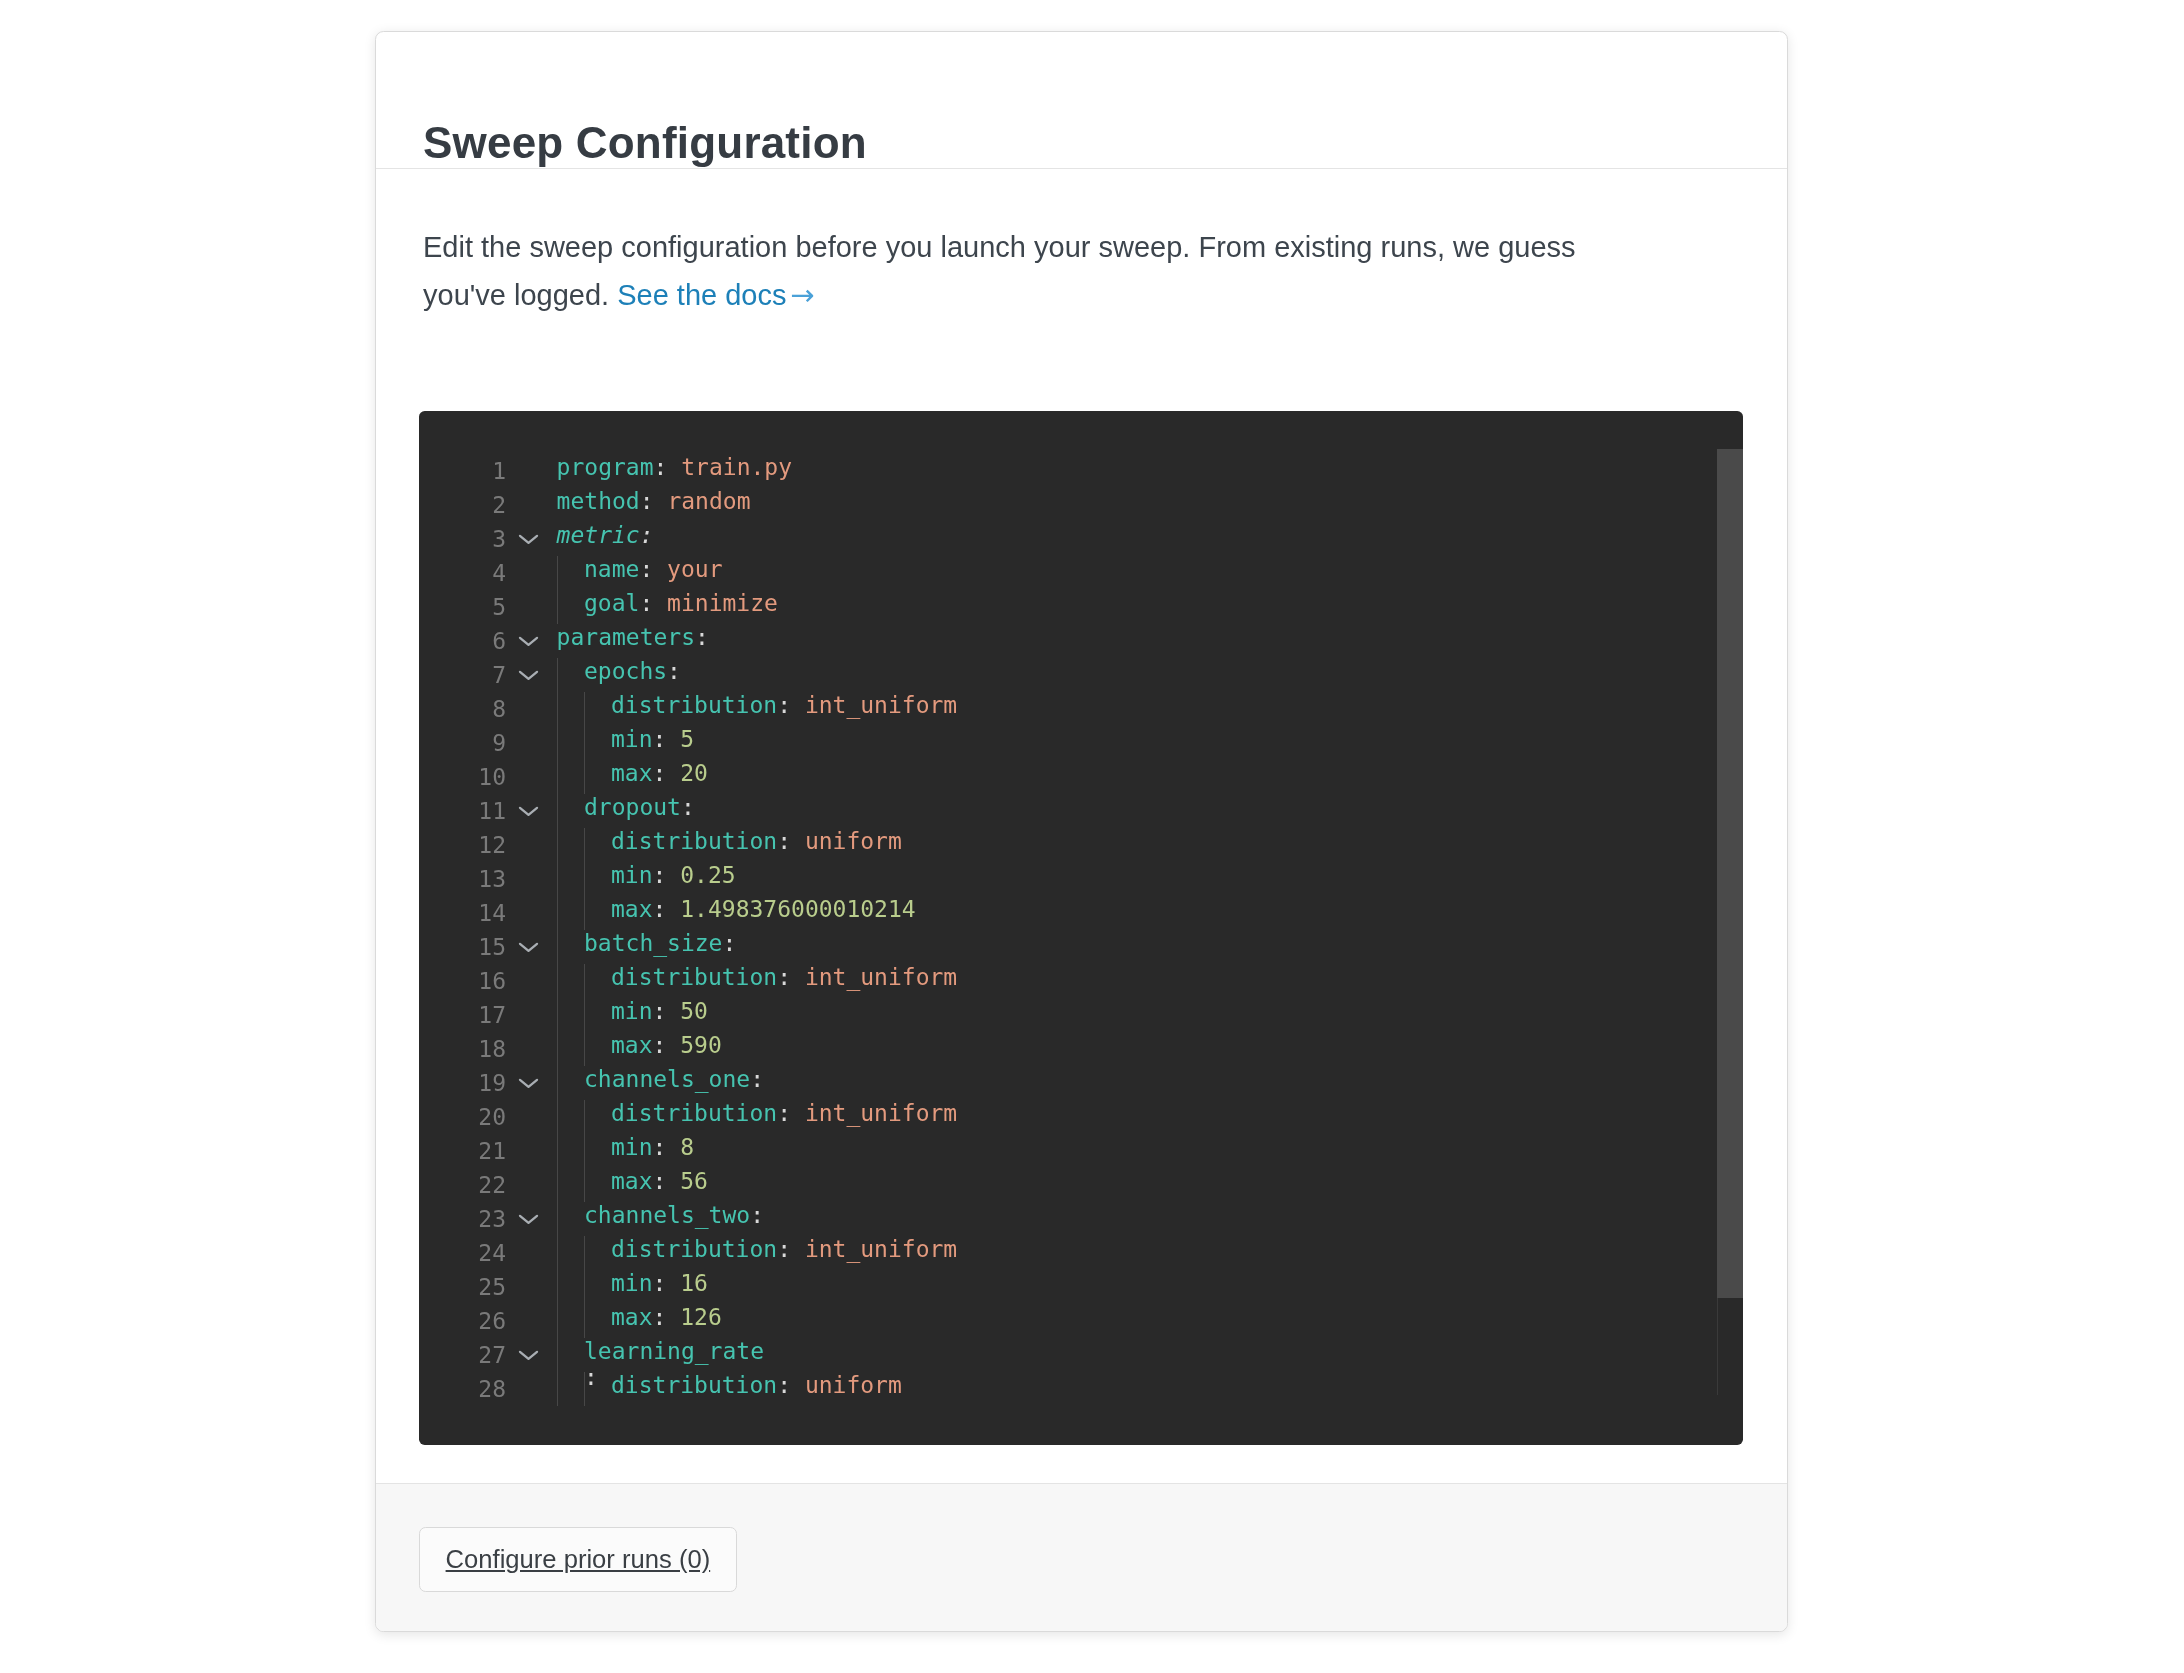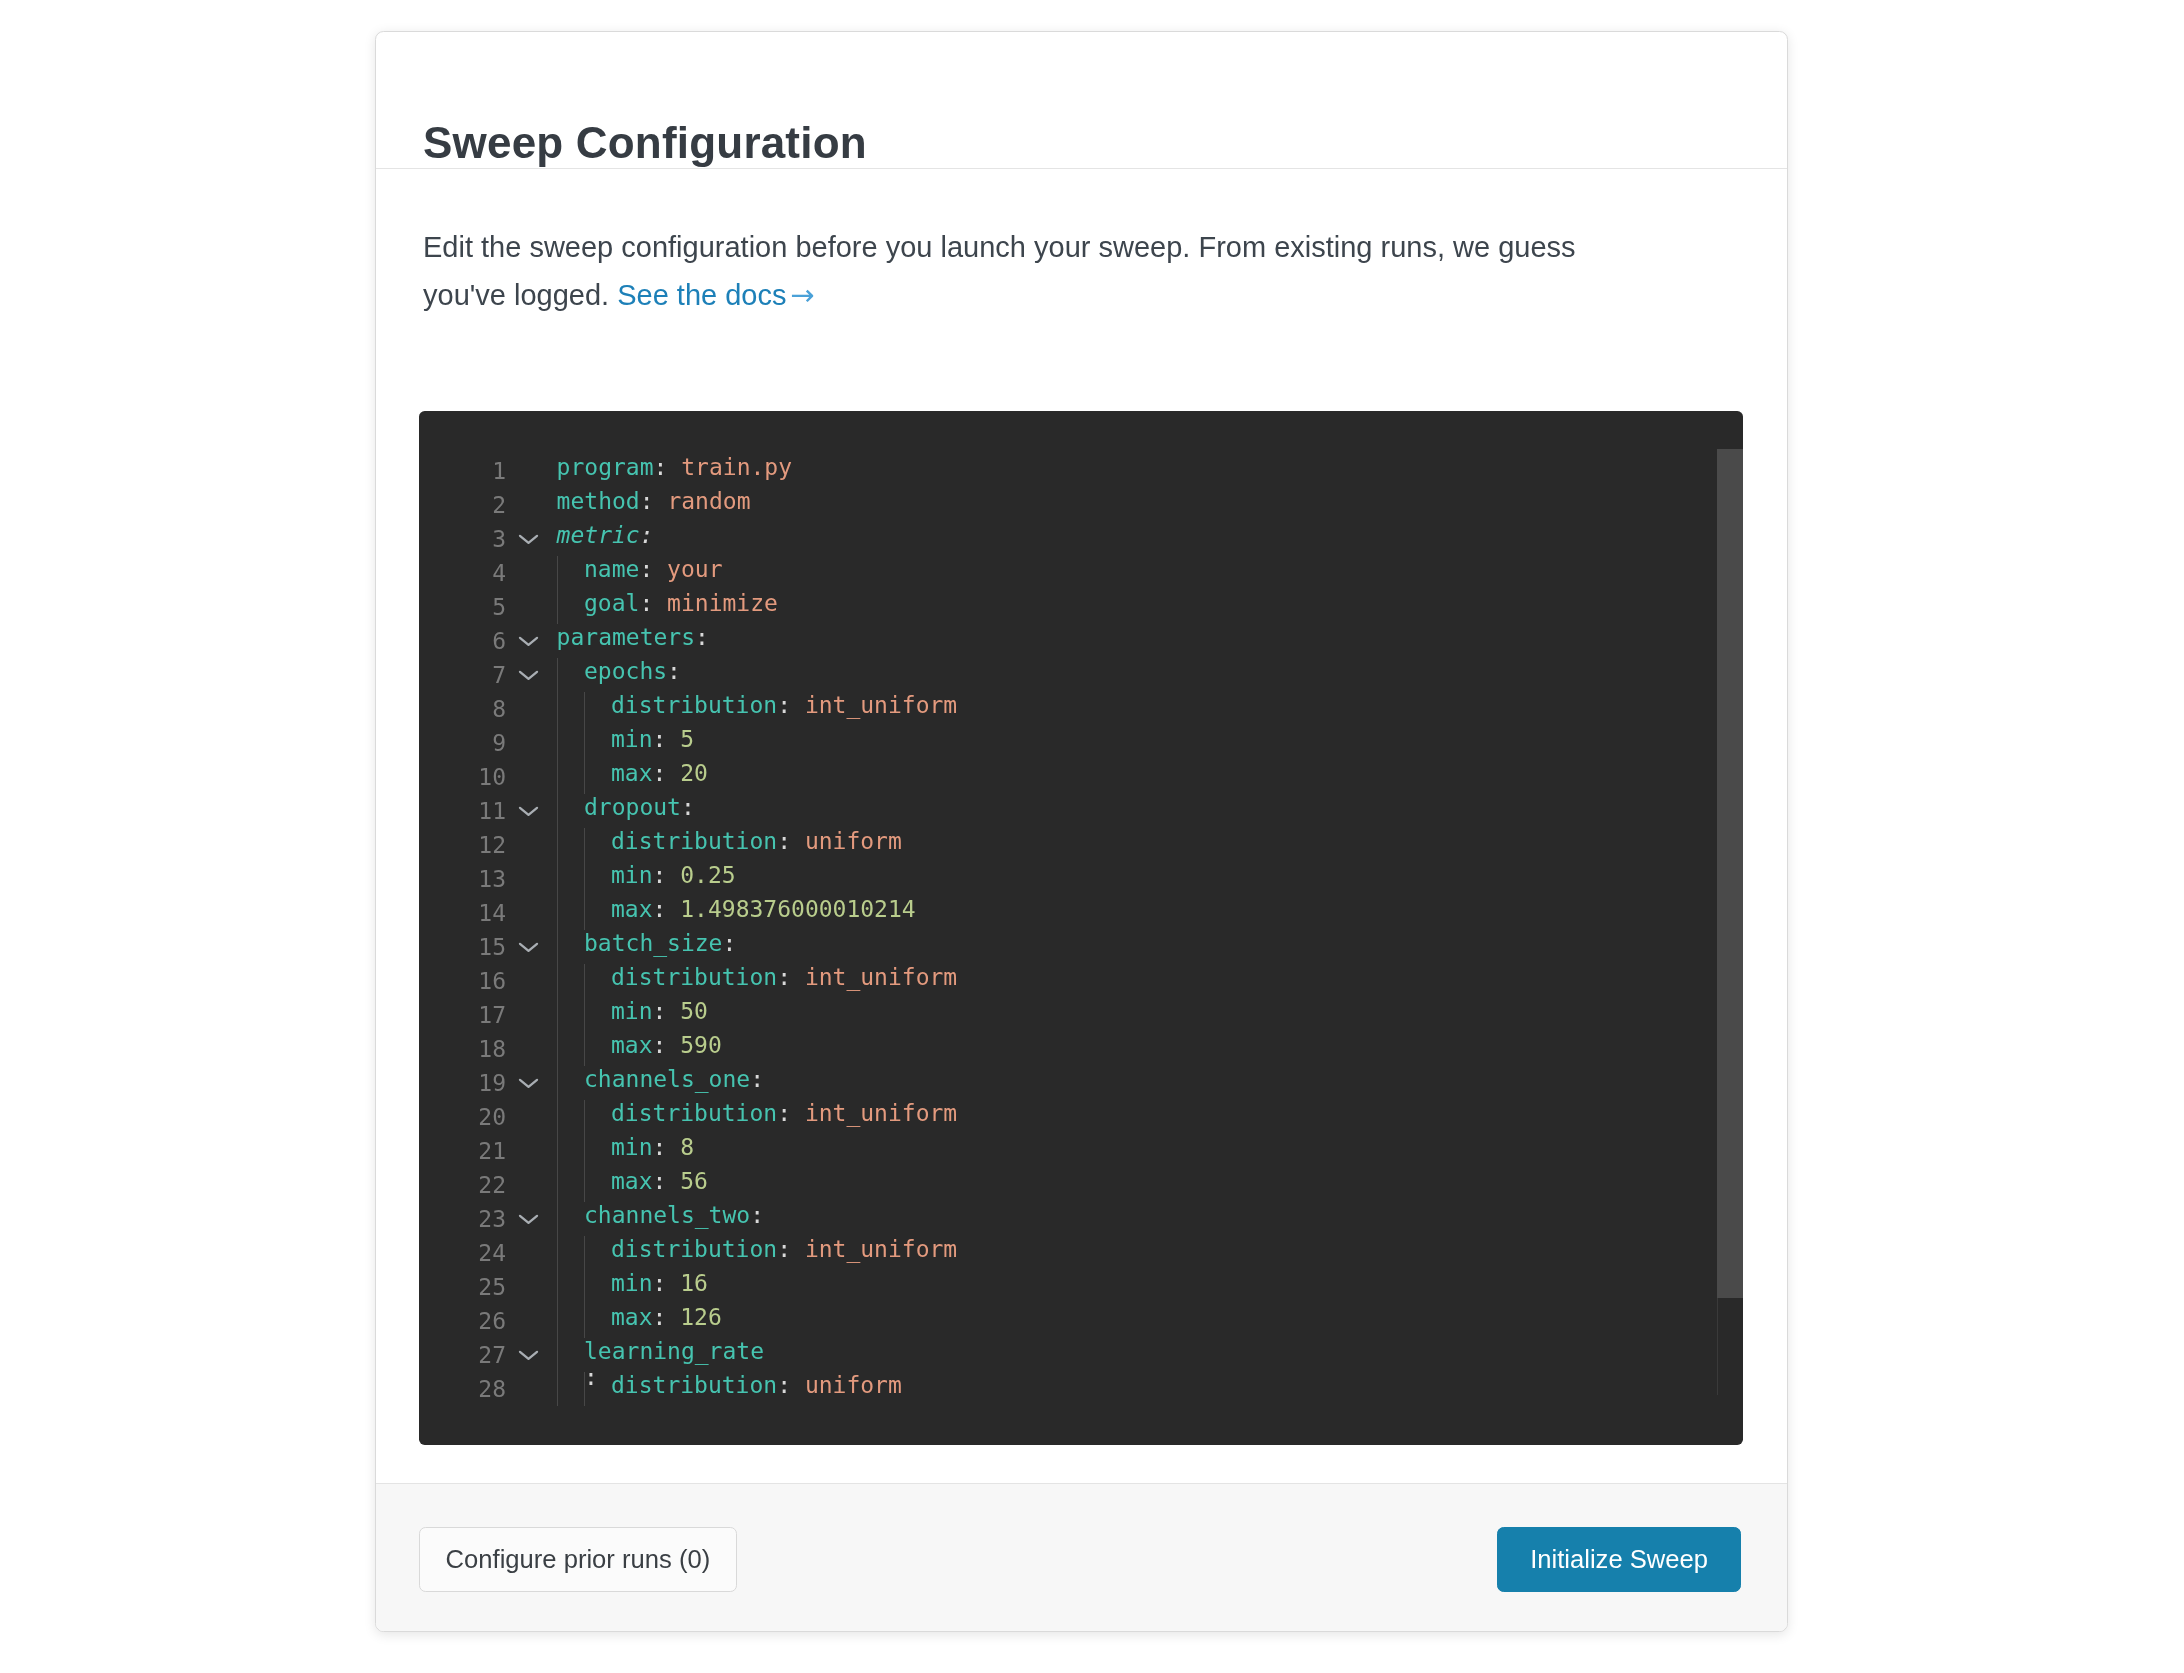--- a/index.html
+++ b/index.html
@@ -129,20 +129,21 @@
     position: absolute;
     top: 43px;
     height: 65px;
     display: inline-flex;
     align-items: center;
     justify-content: center;
     font-size: 25.6px;
     border-radius: 6.6px;
     cursor: pointer;
     font-family: "Liberation Sans", sans-serif;
+    text-decoration: underline;
   }
   .btn-secondary {
     left: 43px;
     padding: 0 25.6px;
     background: #fbfbfb;
     border: 0.9px solid #d9d9d9;
     color: #3a3f44;
   }
   .btn-primary {
     right: 46px;
@@ -214,17 +215,16 @@
               <polyline points="3,3 12,10.5 21,3" fill="none" stroke="#a9aeb3" stroke-width="2.4" stroke-linecap="round" stroke-linejoin="round"></polyline>
             </svg></span><span class="code" style="padding-left: 34px; flex-direction: column;"><i class="guide" style="left: 6.6px;"></i><span class="tk-key">learning_rate</span><span class="tk-punc">:</span></span></div>
         <div class="line"><span class="ln">28</span><span class="fold"></span><span class="code" style="padding-left: 61px;"><i class="guide" style="left: 6.6px;"></i><i class="guide" style="left: 34px;"></i><span class="tk-key">distribution</span><span class="tk-punc">:</span><span class="tk-str"> uniform</span></span></div>
       </div>
     <div class="scrollbar-edge"></div>
     <div class="scrollbar-thumb"></div>
   </div>
 
   <div class="card-footer">
     <button class="btn btn-secondary">Configure prior runs (0)</button>
-    <button class="btn btn-primary">Initialize Sweep</button>
   </div>
 
 </div>
 
 
 </body></html>

